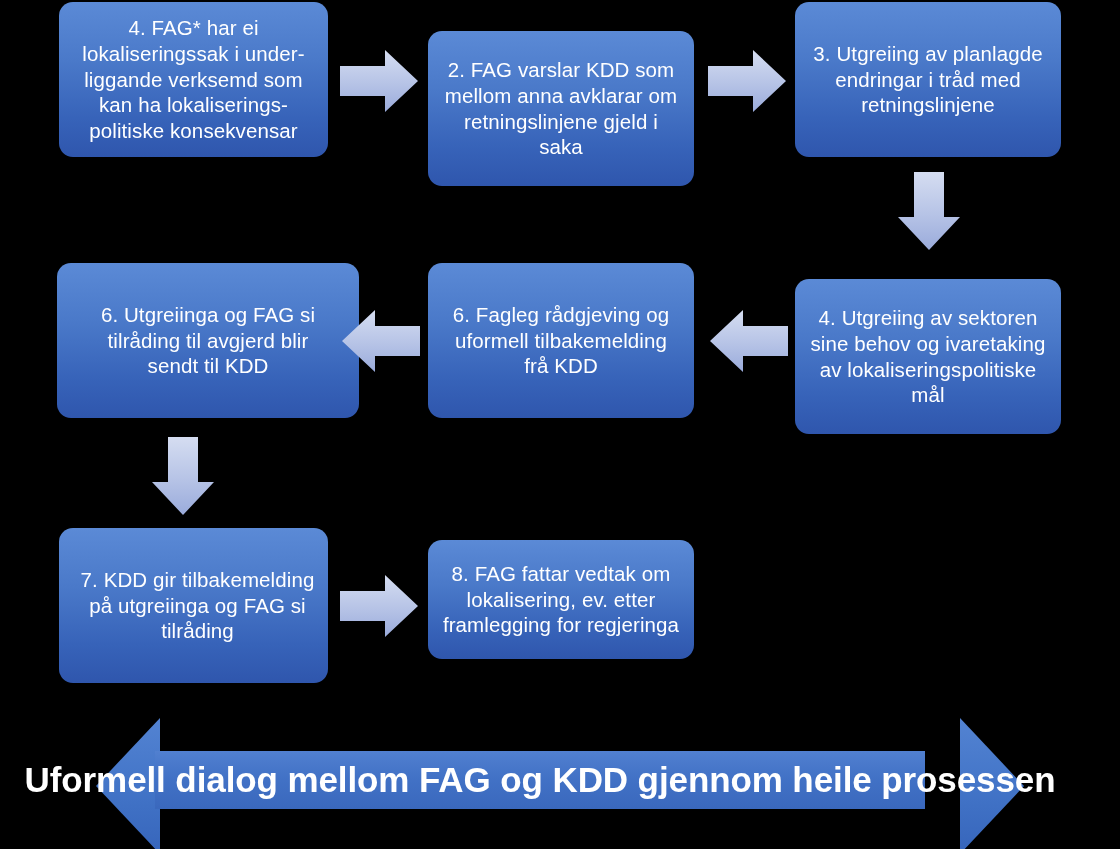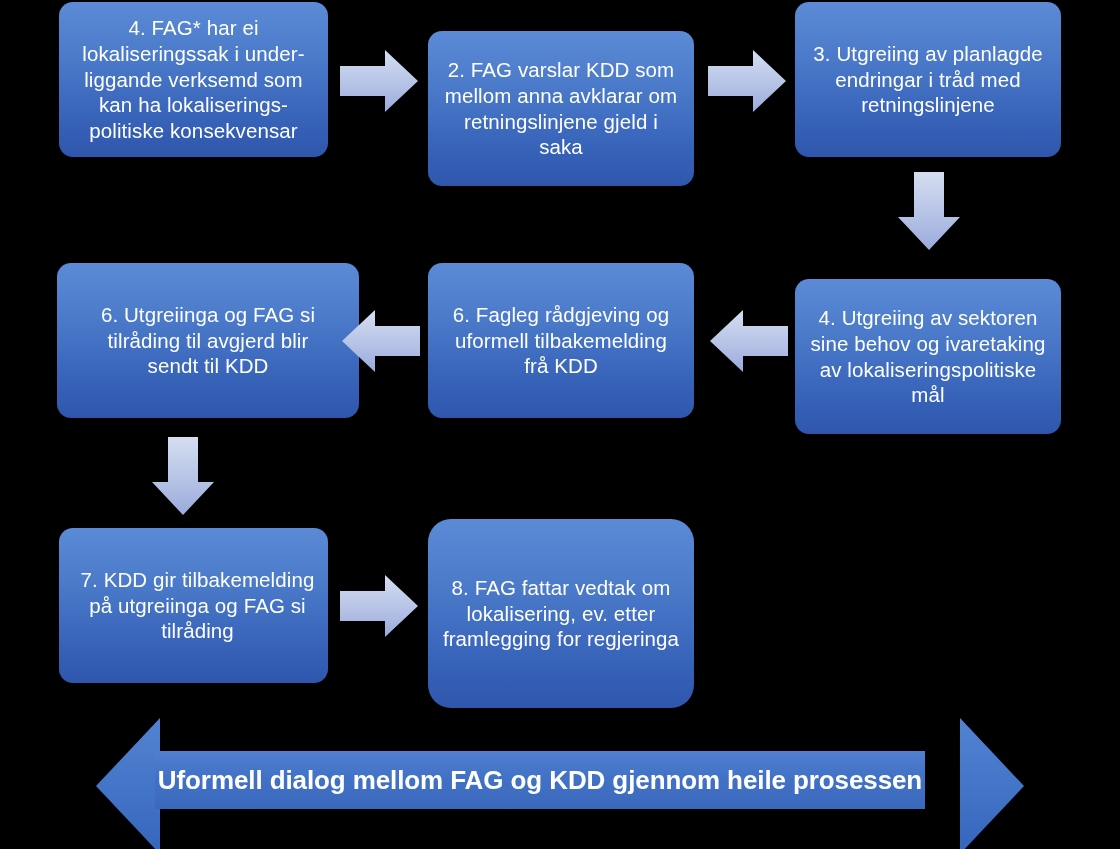--- a/index.html
+++ b/index.html
@@ -50,21 +50,21 @@
   
   #node-1 { left: 59px;  top: 2px;   width: 269px; height: 155px; }
   #node-2 { left: 428px; top: 2px;   width: 266px; height: 155px; margin-top: 29px; }
   #node-3 { left: 795px; top: 2px;   width: 266px; height: 155px; }
   
   #node-4 { left: 795px; top: 263px; width: 266px; height: 155px; margin-top: 16px; }
   #node-5 { left: 428px; top: 263px; width: 266px; height: 155px; }
   #node-6 { left: 57px;  top: 263px; width: 302px; height: 155px; }
   
   #node-7 { left: 59px;  top: 528px; width: 269px; height: 155px; padding-left: 20px; }
-  #node-8 { left: 428px; top: 519px; width: 266px; height: 189px; border-radius: 23px; }
+  #node-8 { left: 428px; top: 540px; width: 266px; height: 119px; }
 
   
   .connector {
     position: absolute;
   }
   .connector svg { display: block; width: 100%; height: 100%; }
 
   #conn-1-2 { left: 340px; top: 50px;  width: 78px; height: 62px; }
   #conn-2-3 { left: 708px; top: 50px;  width: 78px; height: 62px; }
   #conn-3-4 { left: 898px; top: 172px; width: 62px; height: 78px; }
@@ -87,21 +87,21 @@
     position: absolute;
     left: 155px;
     top: 751px;
     width: 770px;
     height: 58px;
     background: linear-gradient(to bottom, #5180d0 0%, #4272c6 45%, #3a68bd 100%);
     display: flex;
     align-items: center;
     justify-content: center;
     color: #ffffff;
-    font-size: 26px;
+    font-size: 35px;
     font-weight: bold;
     letter-spacing: -0.1px;
     white-space: nowrap;
   }
 </style>
 </head>
 <body>
 
 <div id="canvas">
 

